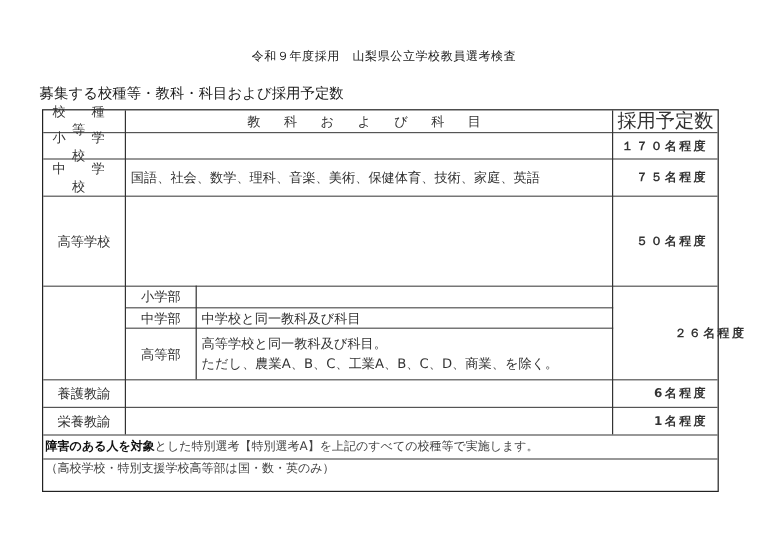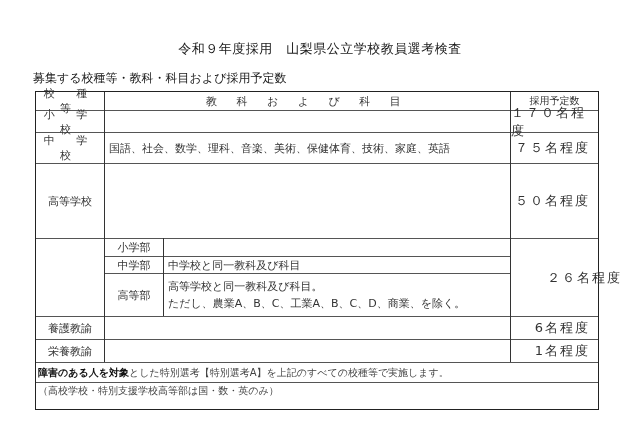--- a/index.html
+++ b/index.html
@@ -3,34 +3,34 @@
 <meta charset="utf-8">
 <style>
   html, body { margin: 0; padding: 0; background: #ffffff; }
   body {
     width: 640px; height: 447px; position: relative; overflow: hidden;
     font-family: "DejaVu Sans", "Liberation Sans", sans-serif;
     color: #222;
   }
   .title {
     position: absolute; left: 0; top: 40px; width: 640px; text-align: center;
-    font-size: 13px; letter-spacing: 0.5px; color: #1a1a1a;
+    font-size: 10px; letter-spacing: 0.5px; color: #1a1a1a;
   }
   .subtitle {
     position: absolute; left: 33px; top: 70px; font-size: 12px; color: #1a1a1a;
   }
   .tbl {
     position: absolute; left: 35px; top: 91px; width: 564px; height: 319px;
     border: 1.5px solid #222; box-sizing: border-box;
   }
   .cell { position: absolute; box-sizing: border-box; font-size: 11px; color: #333; }
   .hl { position: absolute; height: 0; border-top: 1px solid #555; }
   .vl { position: absolute; width: 0; border-left: 1px solid #333; }
   .center { display: flex; align-items: center; justify-content: center; text-align: center; }
-  .right { display: flex; align-items: center; justify-content: flex-end; padding-right: 8px; font-size: 13px; letter-spacing: 2px; }
+  .right { display: flex; align-items: center; justify-content: flex-end; padding-right: 8px; font-size: 10px; letter-spacing: 2px; font-weight: bold; }
   .left { display: flex; flex-direction: column; justify-content: center; padding-left: 4px; line-height: 17px; }
   .spaced { letter-spacing: 9px; }
   .head-spaced { letter-spacing: 8px; }
   .note { padding-left: 2px; font-size: 10px; line-height: 19px; color: #444; }
   .note b { color: #111; font-weight: bold; }
 </style>
 </head>
 <body>
 
 <div class="title">令和９年度採用　山梨県公立学校教員選考検査</div>
@@ -48,21 +48,21 @@
   <div class="hl" style="left:0; top:247px; width:562px;"></div>
   <div class="hl" style="left:0; top:270px; width:562px;"></div>
   <div class="hl" style="left:0; top:290px; width:562px;"></div>
 
   <div class="vl" style="left:68px; top:0; height:270px;"></div>
   <div class="vl" style="left:474px; top:0; height:270px;"></div>
   <div class="vl" style="left:127px; top:146px; height:78px;"></div>
 
   <div class="cell center spaced" style="left:0; top:0; width:68px; height:18px;">校 種 等</div>
   <div class="cell center head-spaced" style="left:69px; top:0; width:405px; height:18px;">教 科 お よ び 科 目</div>
-  <div class="cell center" style="left:475px; top:0; width:87px; height:18px; font-size:10px;">採用予定数</div>
+  <div class="cell center" style="left:475px; top:0; width:87px; height:18px; font-size:16px;">採用予定数</div>
 
   <div class="cell center spaced" style="left:0; top:19px; width:68px; height:21px;">小 学 校</div>
   <div class="cell left" style="left:69px; top:19px; width:405px; height:21px;"></div>
   <div class="cell right" style="left:475px; top:19px; width:87px; height:21px;">１７０名程度</div>
 
   <div class="cell center spaced" style="left:0; top:41px; width:68px; height:30px;">中 学 校</div>
   <div class="cell left" style="left:69px; top:41px; width:405px; height:30px;">国語、社会、数学、理科、音楽、美術、保健体育、技術、家庭、英語</div>
   <div class="cell right" style="left:475px; top:41px; width:87px; height:30px;text-align:right;">７５名程度</div>
 
   <div class="cell center" style="left:0; top:72px; width:68px; height:74px;">高等学校</div>

